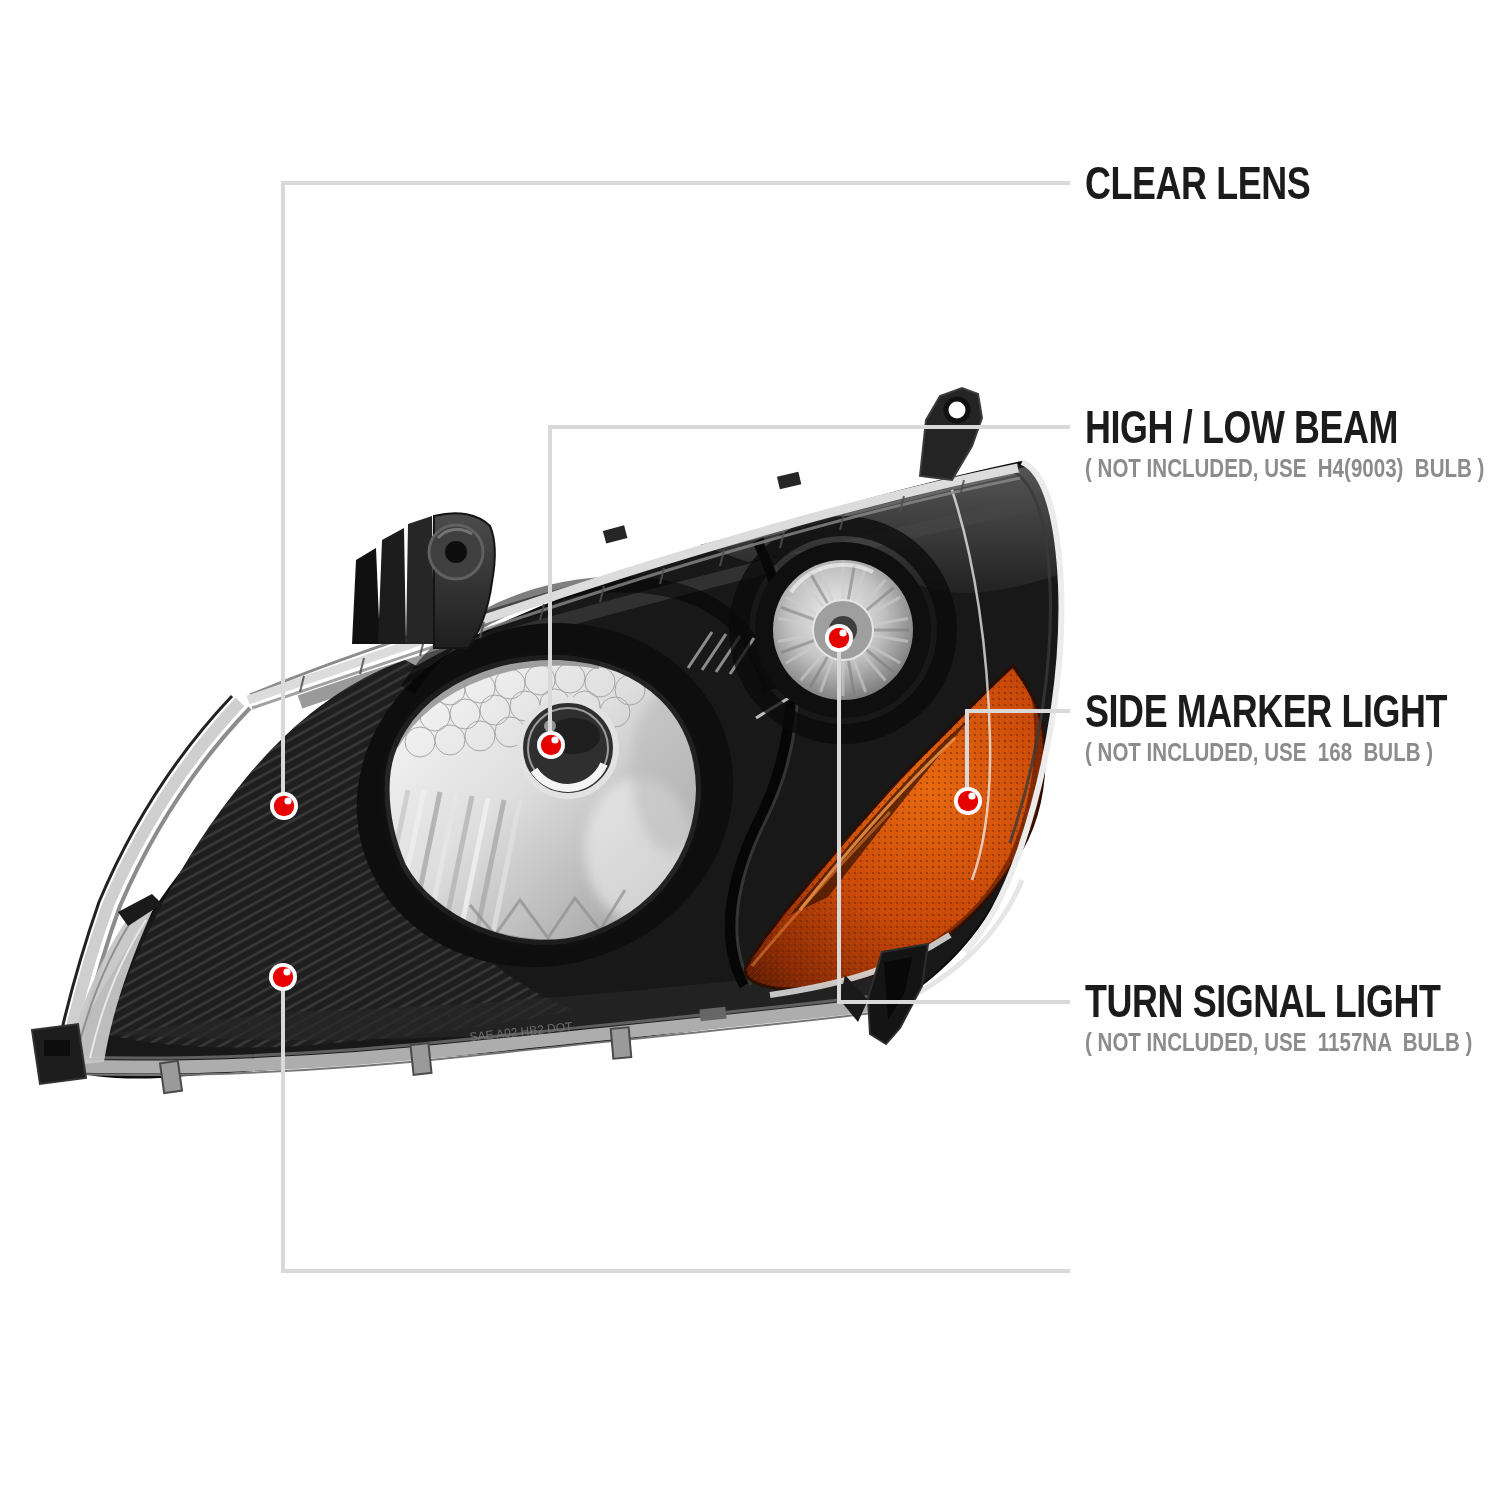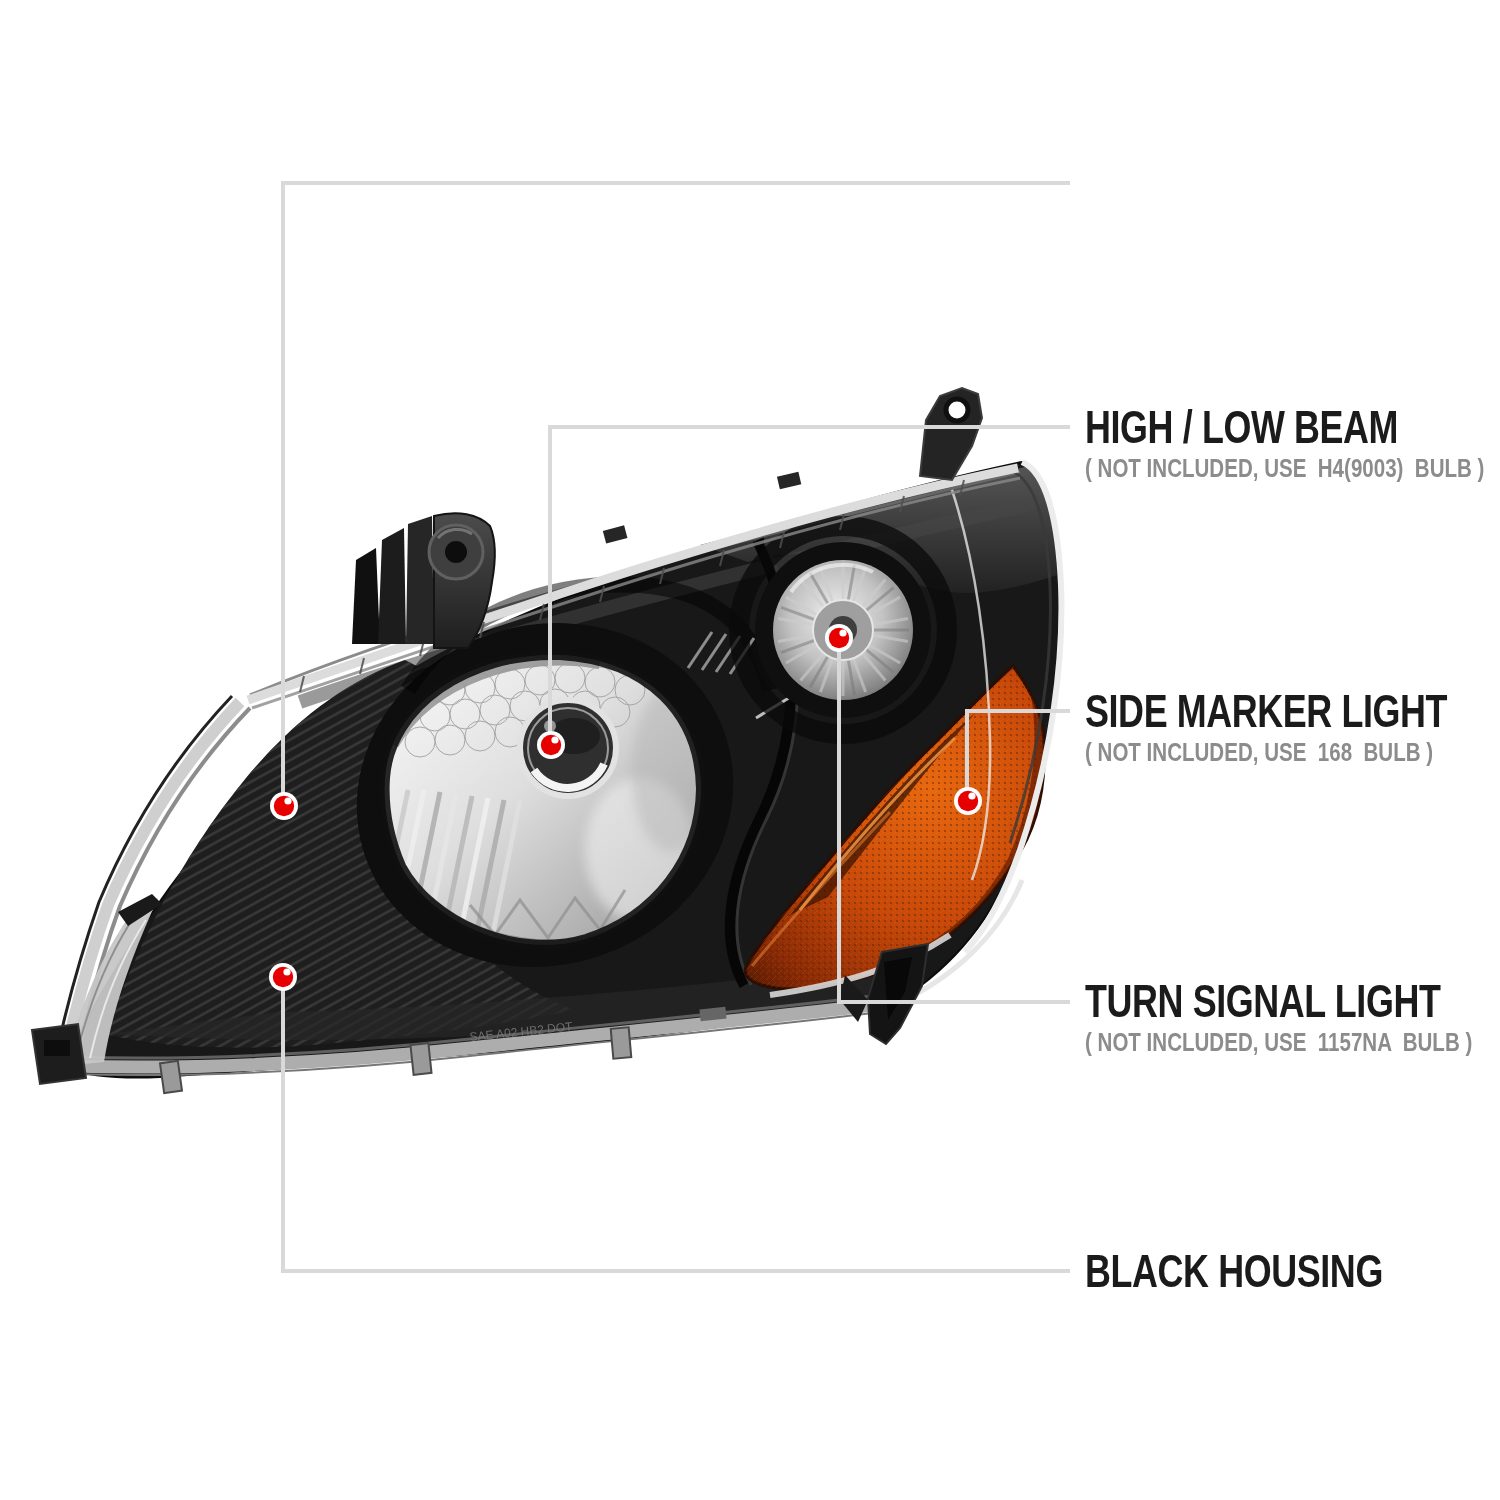--- a/index.html
+++ b/index.html
@@ -327,33 +327,33 @@
       <circle cx="843" cy="633" r="3.6" fill="#ffffff"></circle>
     </g>
     <g>
       <circle cx="283" cy="977" r="14" fill="#ffffff"></circle>
           <circle cx="283" cy="977" r="10.2" fill="#e60000"></circle>
       <circle cx="287" cy="972" r="3.6" fill="#ffffff"></circle>
     </g>
   </g>
 </svg>
 
+  <div class="callout" style="top:160px;">
+    <div class="title">CLEAR LENS</div>
+  </div>
 
   <div class="callout" style="top:404px;">
     <div class="title">HIGH / LOW BEAM</div>
     <div class="sub">( NOT INCLUDED, USE  H4(9003)  BULB )</div>
   </div>
 
   <div class="callout" style="top:688px;">
     <div class="title">SIDE MARKER LIGHT</div>
     <div class="sub">( NOT INCLUDED, USE  168  BULB )</div>
   </div>
 
   <div class="callout" style="top:978px;">
     <div class="title">TURN SIGNAL LIGHT</div>
     <div class="sub">( NOT INCLUDED, USE  1157NA  BULB )</div>
   </div>
 
-  <div class="callout" style="top:1248px;">
-    <div class="title">BLACK HOUSING</div>
-  </div>
 
 </div>
 
 </body></html>

